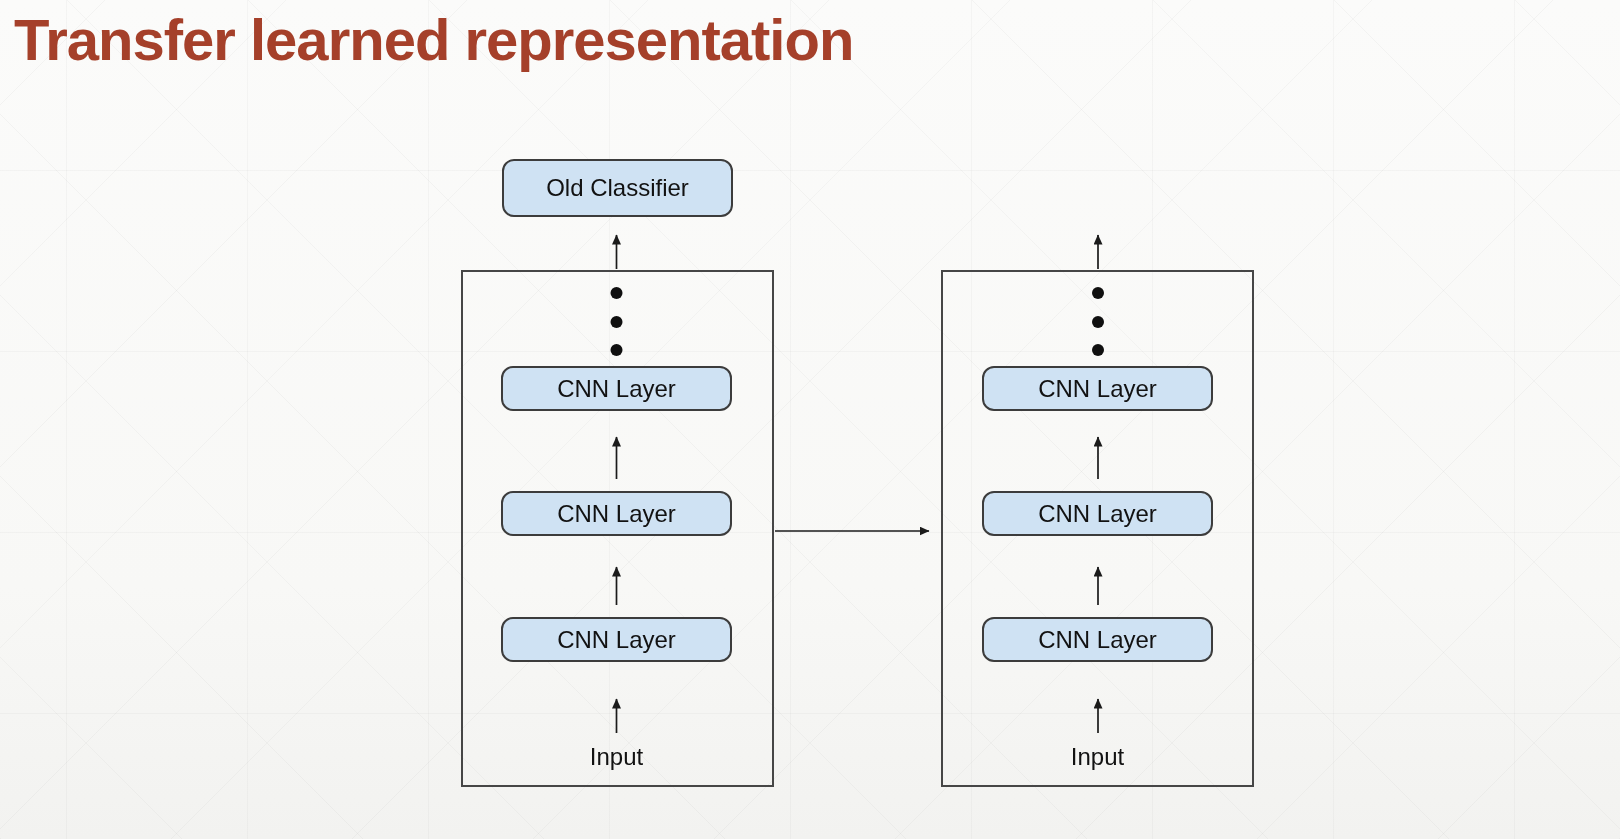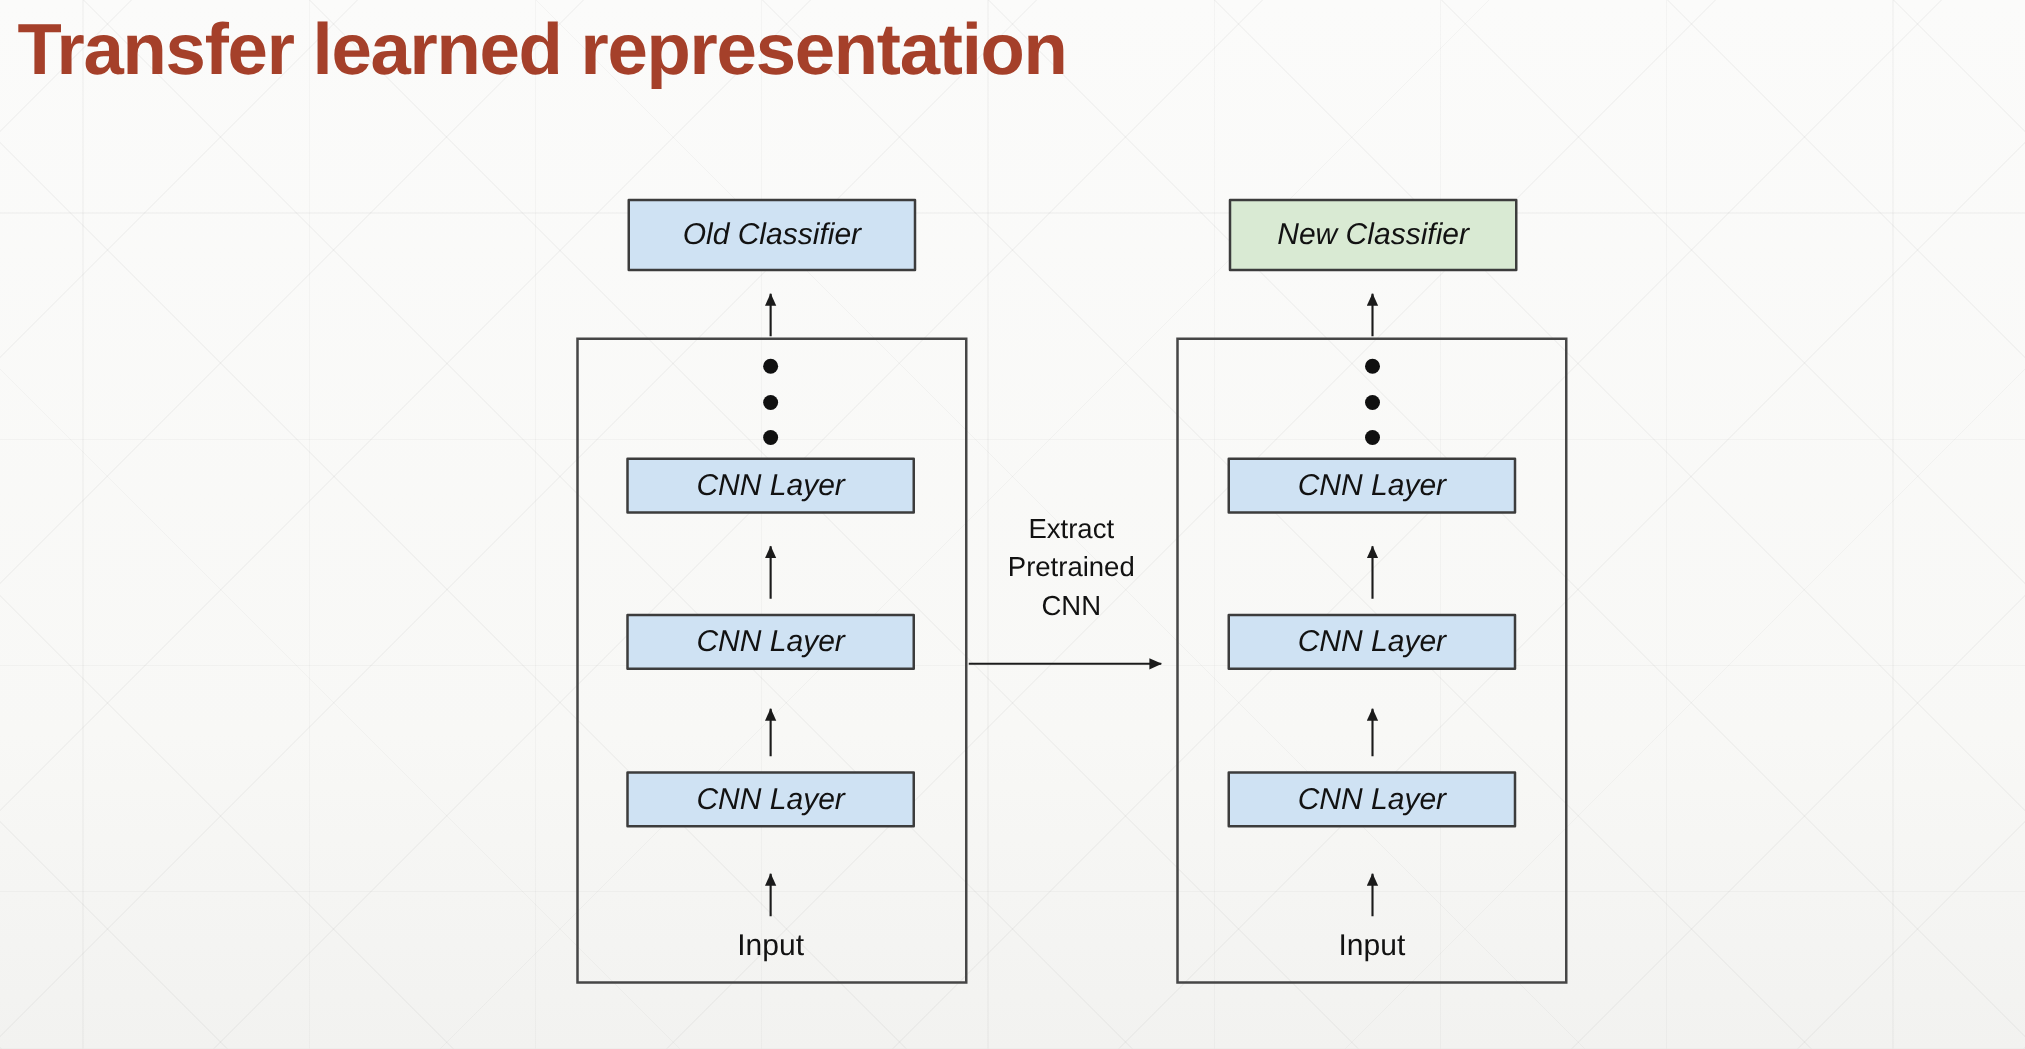--- a/index.html
+++ b/index.html
@@ -21,22 +21,22 @@
   }
   .container {
     position:absolute; top:270px; width:313px; height:517px;
     border:2px solid #464646; background:transparent;
   }
   .container.left  { left:461px; }
   .container.right { left:941px; }
   .box {
     position:absolute; width:231px;
     display:flex; align-items:center; justify-content:center;
-    border:2px solid #3C3C3C; border-radius:1px;
-    font-size:24px; color:#121212; text-align:center;font-style:italic;
+    border:2px solid #3C3C3C; border-radius:12px;
+    font-size:24px; color:#121212; text-align:center;
   }
   .classifier { top:159px; height:58px; }
   .classifier.old { left:502px; }
   .classifier.new { left:983px; }
   .cnn { height:45px; background:#CFE2F3; }
   .cnn.col-l { left:501px; }
   .cnn.col-r { left:982px; }
   .cnn.row-1 { top:366px; }
   .cnn.row-2 { top:491px; }
   .cnn.row-3 { top:617px; }
@@ -88,31 +88,29 @@
       <circle cx="616.5" cy="350" r="6"></circle>
     </g>
     <g fill="#101010">
       <circle cx="1098" cy="293" r="6"></circle>
       <circle cx="1098" cy="322" r="6"></circle>
       <circle cx="1098" cy="350" r="6"></circle>
     </g>
   </svg>
 
   <div class="box classifier old" style="background: rgb(207, 226, 243);">Old Classifier</div>
-  <div class="box classifier new" style="background: rgb(217, 234, 211);">New Classifier</div>
 
   <div class="container left"></div>
   <div class="container right"></div>
 
   <div class="box cnn col-l row-1" style="background: rgb(207, 226, 243);">CNN Layer</div>
   <div class="box cnn col-l row-2" style="background: rgb(207, 226, 243);">CNN Layer</div>
   <div class="box cnn col-l row-3" style="background: rgb(207, 226, 243);">CNN Layer</div>
 
   <div class="box cnn col-r row-1" style="background: rgb(207, 226, 243);">CNN Layer</div>
   <div class="box cnn col-r row-2" style="background: rgb(207, 226, 243);">CNN Layer</div>
   <div class="box cnn col-r row-3" style="background: rgb(207, 226, 243);">CNN Layer</div>
 
   <div class="input-label left">Input</div>
   <div class="input-label right">Input</div>
 
-  <div class="transfer-label">Extract Pretrained CNN</div>
 
 </div>
 
 </body></html>

